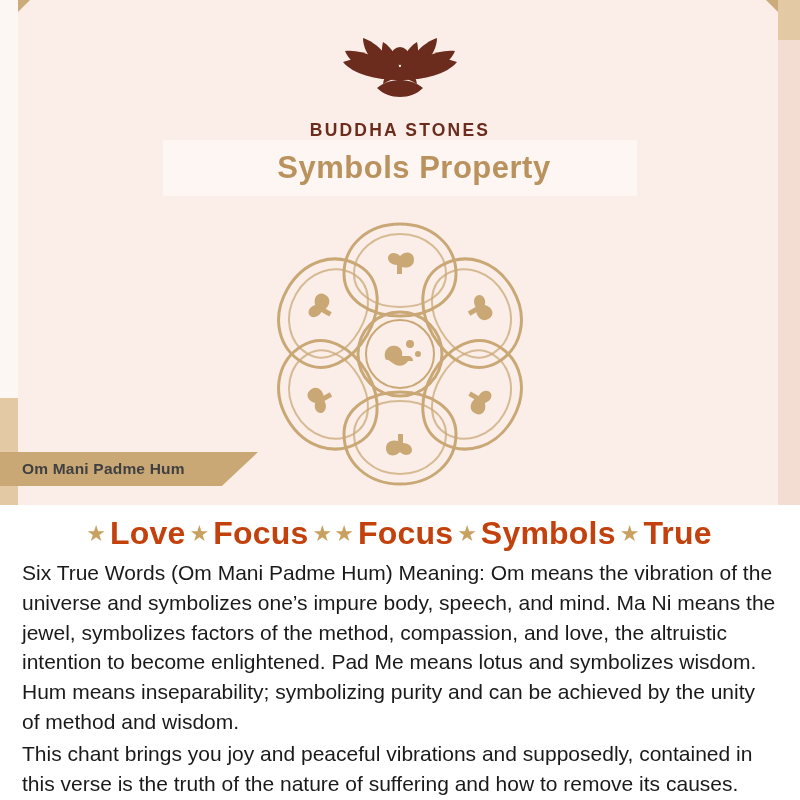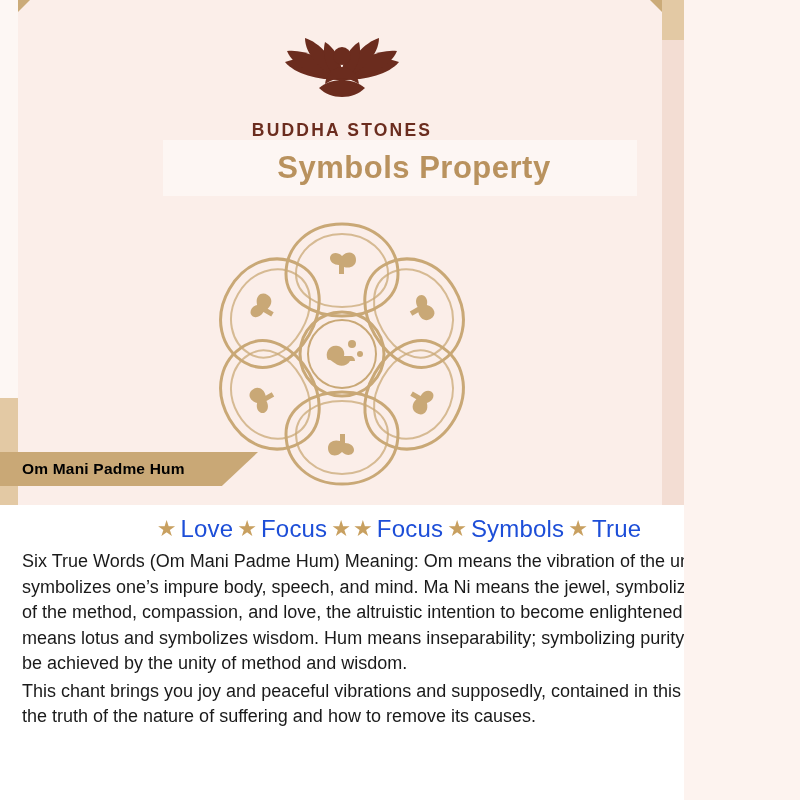--- a/index.html
+++ b/index.html
@@ -8,21 +8,21 @@
   }
   body {
     width: 800px;
     height: 800px;
     font-family: "Liberation Sans", sans-serif;
     background: #fdf3ef;
     overflow: hidden;
   }
   .page {
     position: relative;
-    width: 684px;
+    width: 800px;
     height: 800px;
     background: #fbeee9;
     overflow: hidden;
   }
 
   
   .corner-tl {
     position: absolute;
     top: 0; left: 0;
     width: 0; height: 0;
@@ -122,21 +122,21 @@
     top: 452px;
     left: 0;
     width: 258px;
     height: 34px;
     background: #c9a876;
     display: flex;
     align-items: center;
     clip-path: polygon(0 0, 100% 0, 86% 100%, 0% 100%);
   }
   .tag-label {
-    color: #000000;
+    color: #404040;
     font-size: 15.5px;
     font-weight: bold;
     padding-left: 22px;
     letter-spacing: 0.2px;
   }
 
   
   .panel {
     position: absolute;
     left: 0;
@@ -147,36 +147,36 @@
   }
 
   .virtues {
     display: flex;
     align-items: center;
     justify-content: center;
     padding-top: 10px;
     gap: 0px;
   }
   .virtue {
-    font-size: 24px;
-    font-weight: normal;
-    color: #1d4ed8;
+    font-size: 32px;
+    font-weight: bold;
+    color: #c2410c;
     letter-spacing: 0.2px;
     padding: 0 3px;
   }
   .star {
     color: #c8a060;
     font-size: 22px;
     line-height: 1;
     padding: 0 1px;
   }
 
   .body-text {
     padding: 6px 22px 0 22px;
-    font-size: 18px;
+    font-size: 21px;
     line-height: 1.42;
     color: #1a1a1a;
     font-family: "Liberation Sans", sans-serif;
   }
   .body-text p {
     margin: 0;
   }
   .body-text p + p {
     margin-top: 2px;
   }

